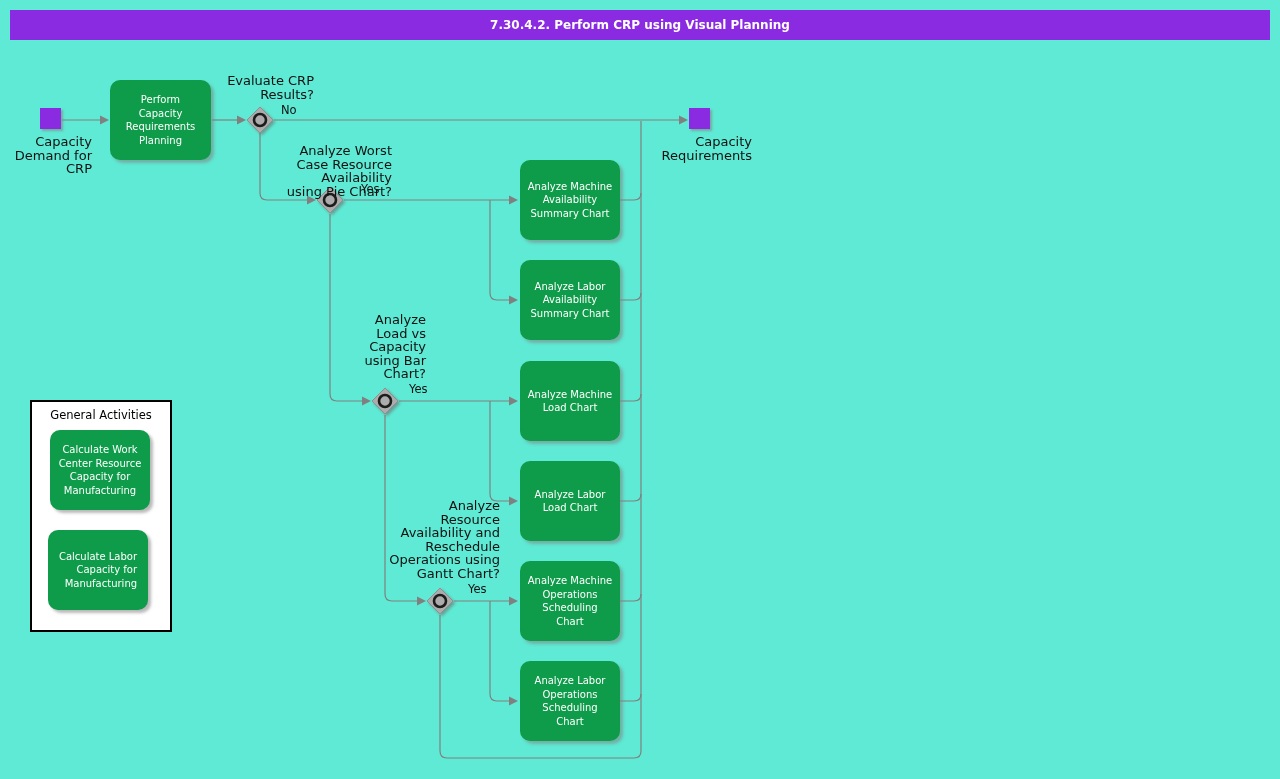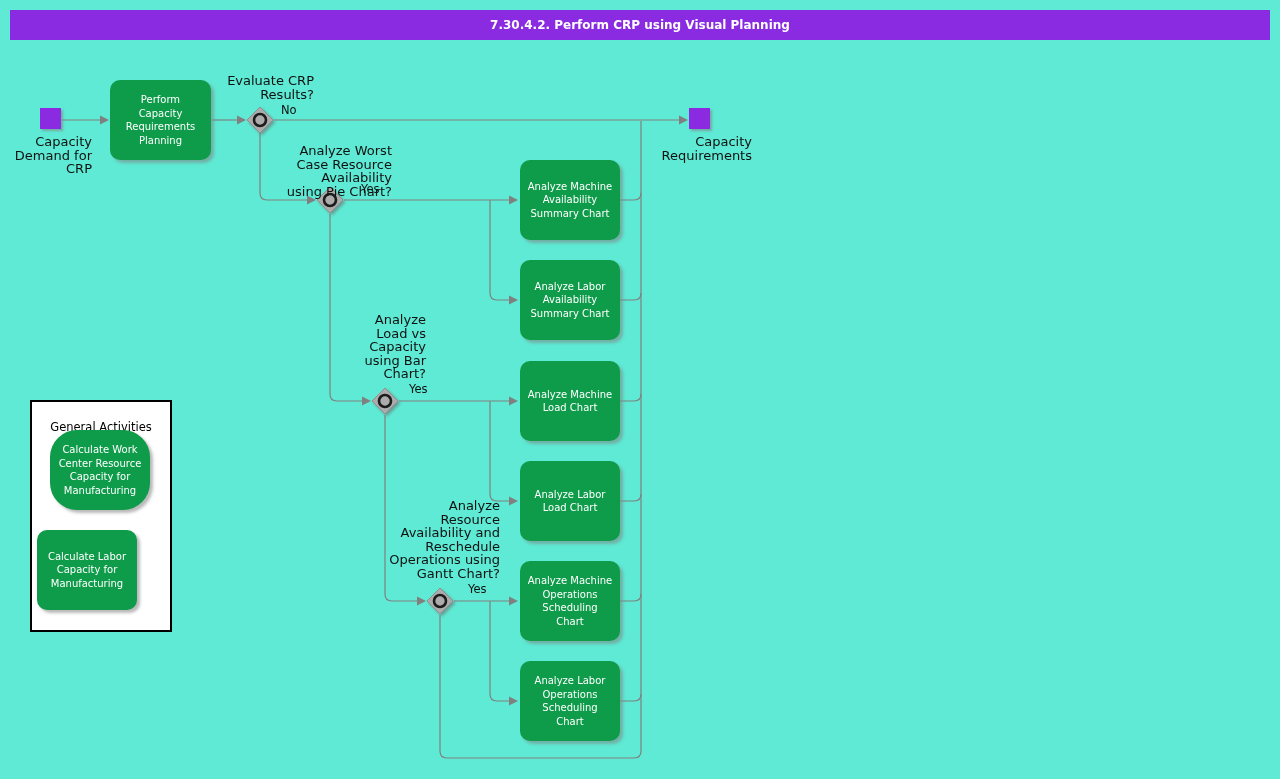--- a/index.html
+++ b/index.html
@@ -28,21 +28,21 @@
     text-align:right;white-space:pre-line;
   }
   .branch-lbl{
     position:absolute;font-size:11.5px;color:#111111;white-space:nowrap;
   }
   .ga-box{
     position:absolute;left:30px;top:400px;width:142px;height:232px;
     background:#ffffff;border:2px solid #000000;box-sizing:border-box;
   }
   .ga-title{
-    margin-top:18px;text-align:center;font-size:11.5px;color:#000000;
+    margin-top:6px;text-align:center;font-size:11.5px;color:#000000;
   }
   .connector{stroke:#808080;stroke-width:1.2;fill:none;}
   .arrowhead{fill:#808080;stroke:none;}
   .diamond{fill:#ACACAC;stroke:#8F8F8F;stroke-width:1;filter:drop-shadow(2px 2px 1.5px rgba(110,110,110,0.6));}
   .diamond-ring{fill:none;stroke:#1c1c1c;stroke-width:2.6;}
 </style>
 </head>
 <body>
 
 <div class="canvas">
@@ -168,21 +168,21 @@
 Scheduling
 Chart</div>
   <div class="activity" style="left:520px;top:661px;width:100px;height:80px;">Analyze Labor
 Operations
 Scheduling
 Chart</div>
 
   <div class="ga-box">
     <div class="ga-title">General Activities</div>
   </div>
-  <div class="activity" style="left:50px;top:430px;width:100px;height:80px;border-radius:27px;">Calculate Work
+  <div class="activity" style="left:50px;top:430px;width:100px;height:80px;">Calculate Work
 Center Resource
 Capacity for
 Manufacturing</div>
-  <div class="activity" style="left:37px;top:530px;width:100px;height:80px;">Calculate Labor
+  <div class="activity" style="left:48px;top:530px;width:100px;height:80px;text-align:right;">Calculate Labor
 Capacity for
 Manufacturing</div>
 
 </div>
 
 </body></html>

